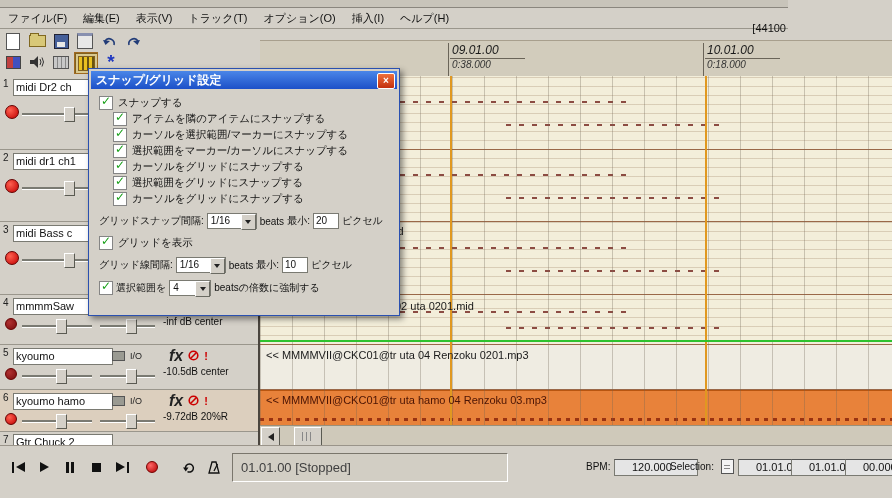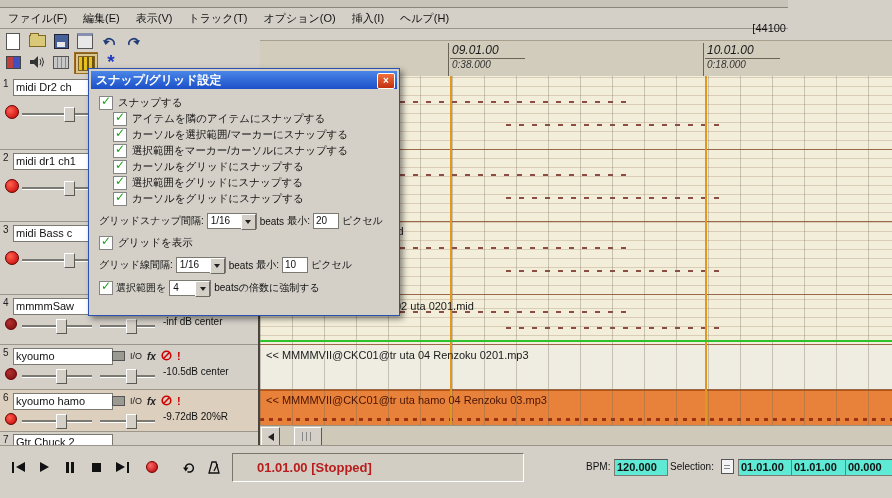--- a/index.html
+++ b/index.html
@@ -54,21 +54,21 @@
            background:radial-gradient(circle at 35% 35%,#ff6050,#c00000);border:1px solid #600;}
   .rec-dot.dk{background:radial-gradient(circle at 35% 35%,#b03030,#7a0e0e);width:10px;height:10px;}
   .hslider{position:absolute;height:13px;}
   .hslider::before{content:"";position:absolute;left:0;right:0;top:6px;height:2px;background:#7a7a72;box-shadow:0 1px 0 #fff;}
   .hthumb{position:absolute;top:0;width:9px;height:13px;background:#d4d0c8;border:1px solid;border-color:#fff #5a5a52 #5a5a52 #fff;}
   .recin{position:absolute;left:127px;top:46px;width:24px;font-size:8px;line-height:9px;color:#222;}
   .spk{position:absolute;left:105px;top:47px;}
   .ticons{position:absolute;left:112px;top:4px;display:flex;gap:5px;align-items:center;height:14px;}
   .ic-fold{width:11px;height:8px;background:#9a9a92;border:1px solid #555;}
   .io-lab{font-size:9px;color:#222;}
-  .fx-lab{font-size:10px;font-style:italic;font-weight:bold;color:#222;}
+  .fx-lab{font-size:16px;font-style:italic;font-weight:bold;color:#222;margin-left:22px;}
   .alert-lab{font-size:11px;font-weight:bold;color:#c00;}
   .dbtext{position:absolute;left:163px;top:21px;font-size:10px;color:#111;white-space:nowrap;}
 
   
   .grid{position:absolute;left:260px;top:76px;width:632px;height:349px;background:#f3eeda;}
   .lane{position:absolute;left:0;width:632px;border-bottom:1px solid #9a6848;}
   .l1{top:0;height:73px;} .l2{top:74px;height:71px;} .l3{top:146px;height:72px;}
   .l4{top:219px;height:49px;} .l5{top:269px;height:44px;background:#efece2;}
   .l6{top:314px;height:34px;background:#e8823a;border-top:1px solid #b85510;}
   .lane.midi{
@@ -105,26 +105,26 @@
   .tbtn{position:absolute;top:10px;width:24px;height:22px;display:flex;align-items:center;justify-content:center;gap:2px;background:#d4d0c8;}
   .tri-r{width:0;height:0;border-top:5px solid transparent;border-bottom:5px solid transparent;border-left:9px solid #111;}
   .tri-l{width:0;height:0;border-top:5px solid transparent;border-bottom:5px solid transparent;border-right:9px solid #111;}
   .bar-v{width:2px;height:11px;background:#111;}
   .bar-p{width:3px;height:11px;background:#111;}
   .sq{width:9px;height:9px;background:#111;}
   .rec-c{width:10px;height:10px;border-radius:50%;background:radial-gradient(circle at 35% 35%,#f66,#b00000);border:1px solid #700;}
   .b-start{left:6px;} .b-play{left:32px;} .b-pause{left:58px;} .b-stop{left:84px;}
   .b-end{left:110px;} .b-rec{left:140px;} .b-loop{left:176px;} .b-metr{left:202px;}
   .pos-display{position:absolute;left:232px;top:7px;width:266px;height:27px;background:#d2cec4;
-    border:1px solid;border-color:#7a766c #fff #fff #7a766c;font-weight:bold;font-size:13px;
-    line-height:27px;padding-left:24px;color:#b91c1c;}
+    border:1px solid;border-color:#7a766c #fff #fff #7a766c;font-weight:normal;font-size:13px;
+    line-height:27px;padding-left:8px;color:#404040;}
   .tlabel{position:absolute;top:15px;font-size:10px;color:#111;white-space:nowrap;}
   .bpm-label{left:586px;} .sel-label{left:670px;}
-  .vbox{position:absolute;top:13px;height:15px;background:#5eead4;border:1px solid #7a7a72;border-top-color:#555;
-        font-size:11px;line-height:15px;padding:0 2px;white-space:nowrap;overflow:hidden;font-weight:bold;}
+  .vbox{position:absolute;top:13px;height:15px;background:#e5e5e5;border:1px solid #7a7a72;border-top-color:#555;
+        font-size:11px;line-height:15px;padding:0 17px;white-space:nowrap;overflow:hidden;}
   .bpm-box{left:614px;width:48px;} .sel1{left:738px;width:50px;} .sel2{left:791px;width:50px;} .sel3{left:845px;width:52px;}
   .sel-icon{position:absolute;left:721px;top:13px;width:11px;height:13px;background:#f4f4f4;border:1px solid #555;}
   .sel-icon::after{content:"";position:absolute;left:2px;top:3px;width:6px;height:6px;
     background:repeating-linear-gradient(0deg,#888 0 1px,transparent 1px 3px);}
 
   
   .dialog{position:absolute;left:88px;top:68px;width:306px;background:#d4d0c8;z-index:50;
           border:1px solid #2a50b0;box-shadow:3px 3px 6px rgba(0,0,0,.45);padding:2px;}
   .dlg-title{height:18px;background:linear-gradient(180deg,#4a86e8 0%,#1c50c8 100%);color:#fff;
              font-weight:bold;font-size:12px;line-height:18px;padding:0 5px;position:relative;}

